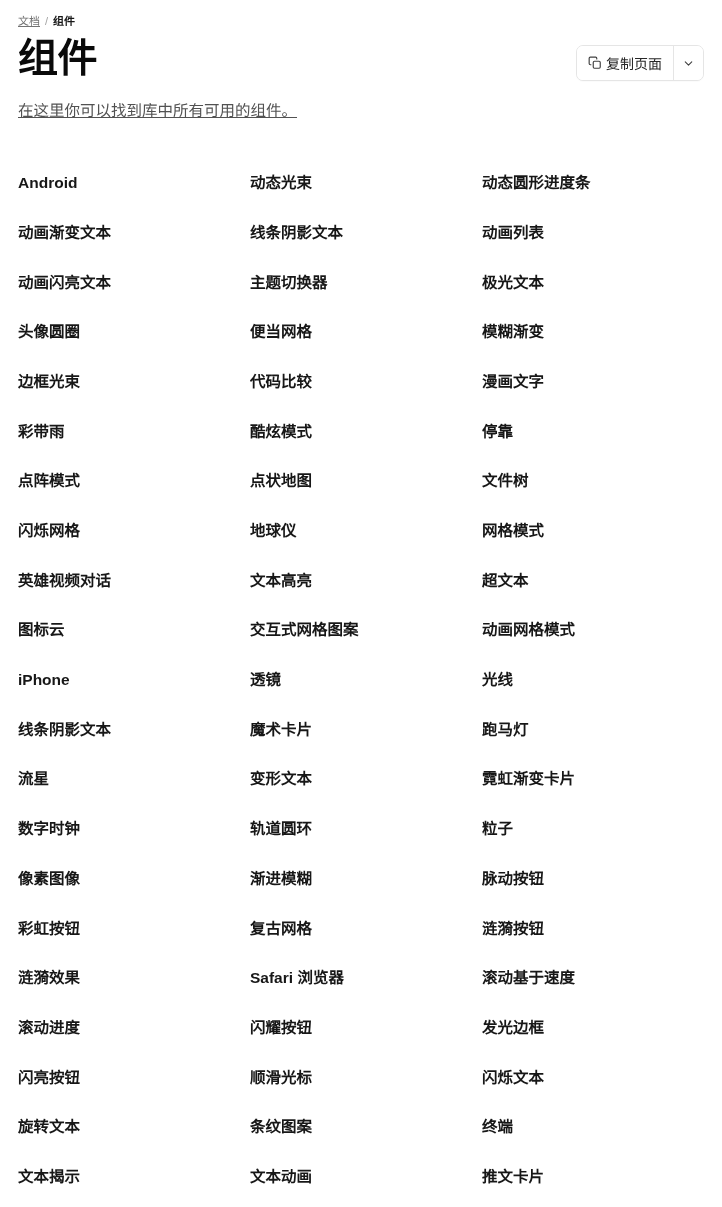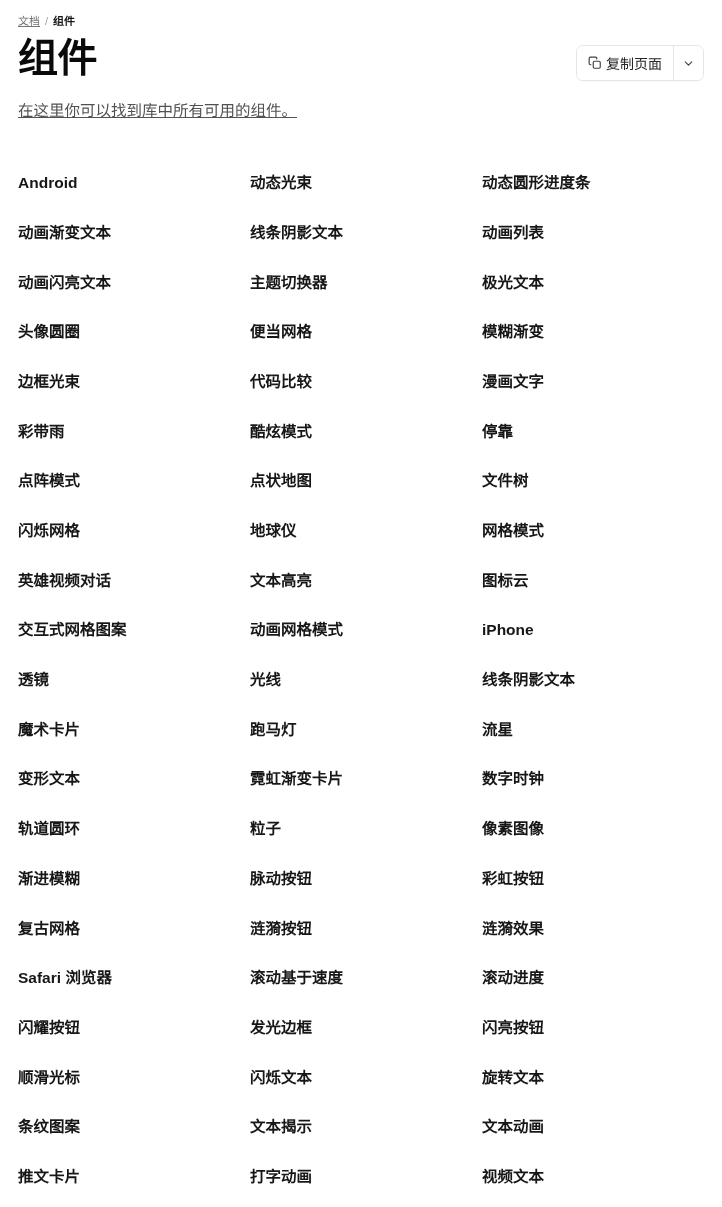--- a/index.html
+++ b/index.html
@@ -164,20 +164,21 @@
       <a class="grid-item" href="#">酷炫模式</a>
       <a class="grid-item" href="#">停靠</a>
       <a class="grid-item" href="#">点阵模式</a>
       <a class="grid-item" href="#">点状地图</a>
       <a class="grid-item" href="#">文件树</a>
       <a class="grid-item" href="#">闪烁网格</a>
       <a class="grid-item" href="#">地球仪</a>
       <a class="grid-item" href="#">网格模式</a>
       <a class="grid-item" href="#">英雄视频对话</a>
       <a class="grid-item" href="#">文本高亮</a>
+      <a class="grid-item" href="#">超文本</a>
       <a class="grid-item" href="#">图标云</a>
       <a class="grid-item" href="#">交互式网格图案</a>
       <a class="grid-item" href="#">动画网格模式</a>
       <a class="grid-item" href="#">iPhone</a>
       <a class="grid-item" href="#">透镜</a>
       <a class="grid-item" href="#">光线</a>
       <a class="grid-item" href="#">线条阴影文本</a>
       <a class="grid-item" href="#">魔术卡片</a>
       <a class="grid-item" href="#">跑马灯</a>
       <a class="grid-item" href="#">流星</a>
@@ -196,20 +197,21 @@
       <a class="grid-item" href="#">Safari 浏览器</a>
       <a class="grid-item" href="#">滚动基于速度</a>
       <a class="grid-item" href="#">滚动进度</a>
       <a class="grid-item" href="#">闪耀按钮</a>
       <a class="grid-item" href="#">发光边框</a>
       <a class="grid-item" href="#">闪亮按钮</a>
       <a class="grid-item" href="#">顺滑光标</a>
       <a class="grid-item" href="#">闪烁文本</a>
       <a class="grid-item" href="#">旋转文本</a>
       <a class="grid-item" href="#">条纹图案</a>
+      <a class="grid-item" href="#">终端</a>
       <a class="grid-item" href="#">文本揭示</a>
       <a class="grid-item" href="#">文本动画</a>
       <a class="grid-item" href="#">推文卡片</a>
       <a class="grid-item" href="#">打字动画</a>
       <a class="grid-item" href="#">视频文本</a>
     </div>
 
 </div>
 
 </body></html>

